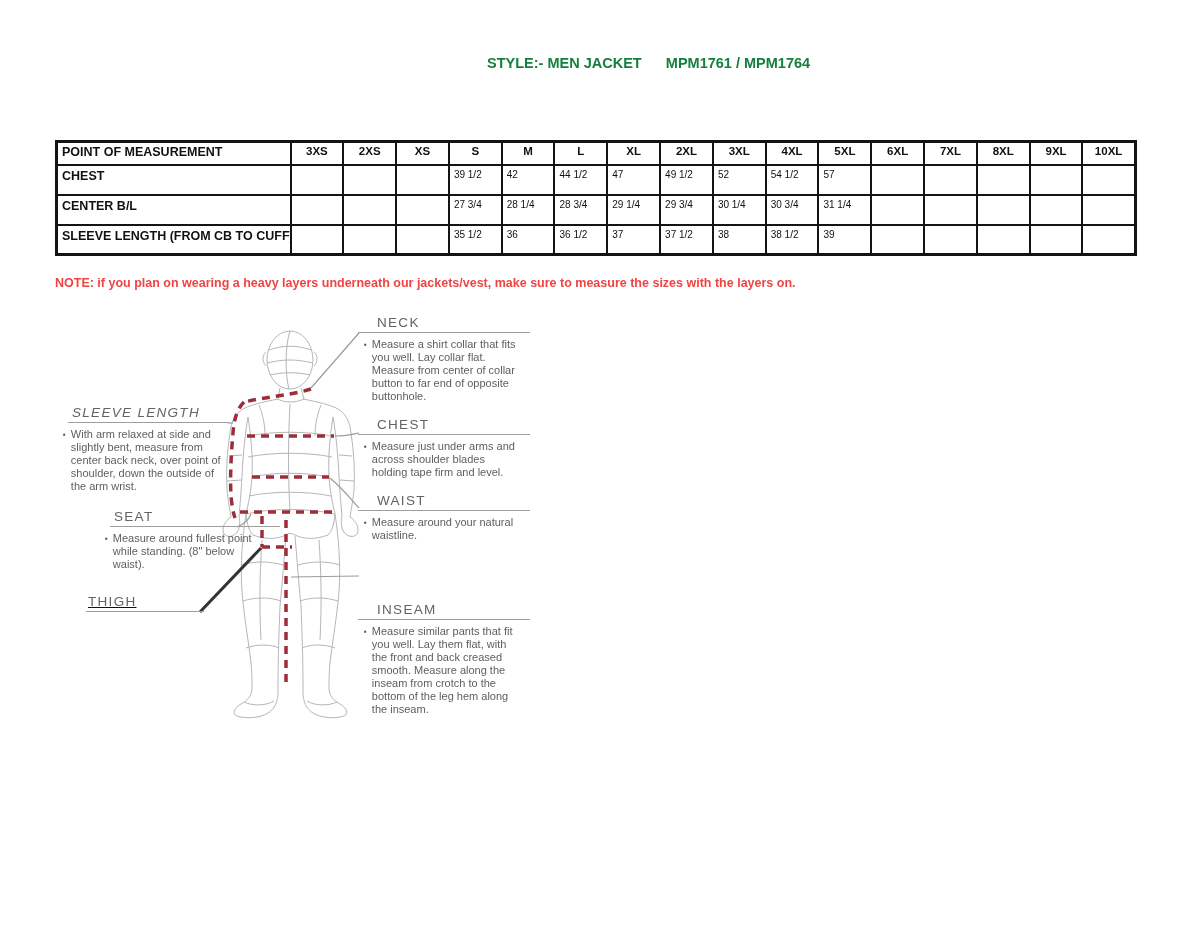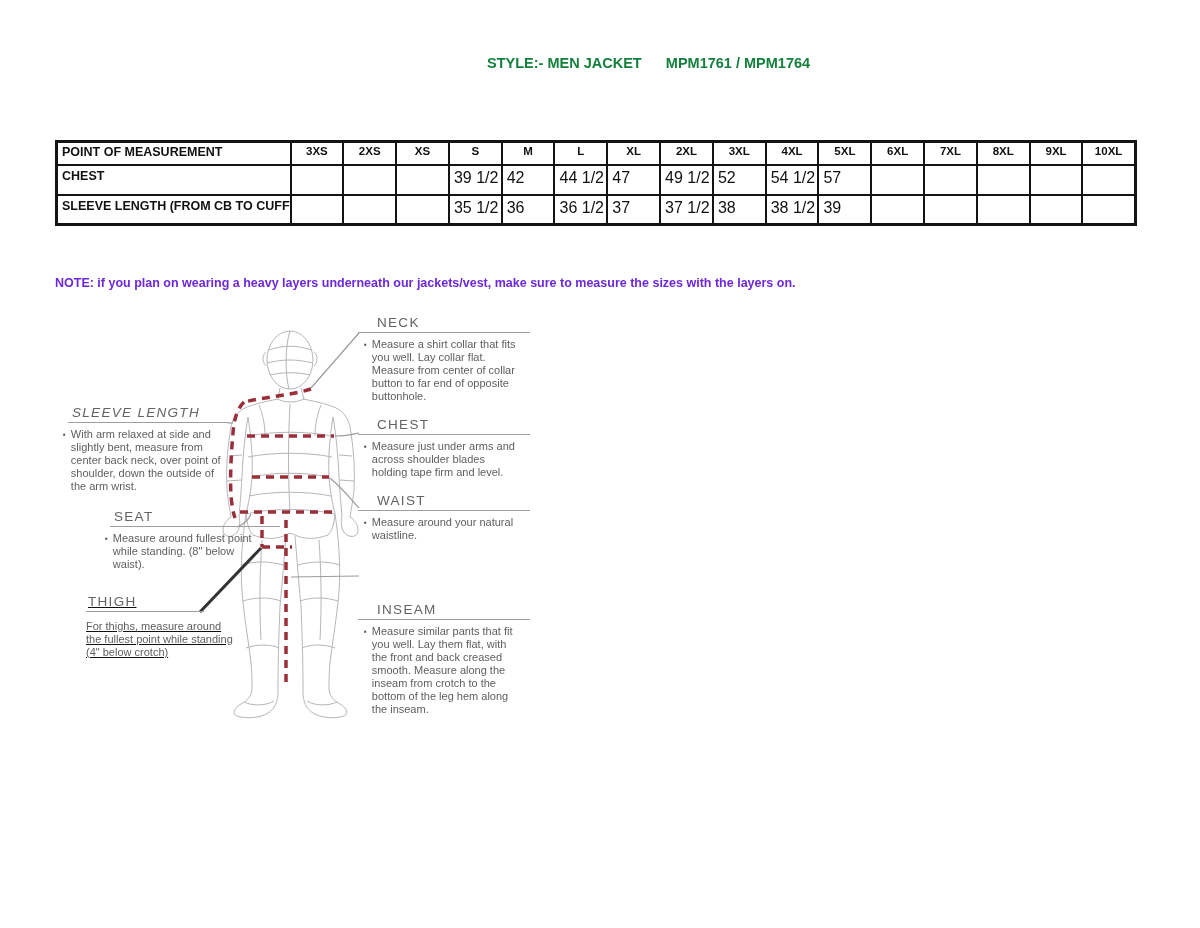--- a/index.html
+++ b/index.html
@@ -20,24 +20,24 @@
     border:2px solid #141414;vertical-align:top;overflow:hidden;white-space:nowrap;
   }
   .size-table thead tr{height:23px;}
   .size-table tbody tr{height:30px;}
   .size-table thead th{
     font-size:11.5px;font-weight:bold;text-align:center;padding:2px 0 1px;
   }
   .size-table th.pom{
     text-align:left;padding:2px 2px 1px 4px;font-size:12.5px;
   }
-  .size-table td{font-size:16px;font-weight:normal;text-align:left;padding:3px 2px 0 4px;}
+  .size-table td{font-size:10px;font-weight:normal;text-align:left;padding:3px 2px 0 4px;}
   .size-table td.rowlabel{font-weight:bold;font-size:12.5px;padding-top:3px;}
   .note{
-    position:absolute;left:55px;top:276px;font-size:12.5px;font-weight:bold;color:#6d28d9;
+    position:absolute;left:55px;top:276px;font-size:12.5px;font-weight:bold;color:#ef4444;
   }
   .diagram-svg{position:absolute;left:0;top:0;pointer-events:none;}
   .ann{position:absolute;}
   .ann-heading{
     font-size:13.5px;letter-spacing:1.3px;color:#636363;line-height:16px;
     border-bottom:1px solid #9e9e9e;padding-bottom:1px;
   }
   .ann-desc{
     display:flex;gap:5px;margin-top:5px;
     font-size:11px;line-height:13px;color:#5e5e5e;
@@ -83,20 +83,39 @@
       <td></td>
       <td></td>
       <td>39 1/2</td>
       <td>42</td>
       <td>44 1/2</td>
       <td>47</td>
       <td>49 1/2</td>
       <td>52</td>
       <td>54 1/2</td>
       <td>57</td>
+      <td></td>
+      <td></td>
+      <td></td>
+      <td></td>
+      <td></td>
+    </tr>
+    <tr>
+      <td class="rowlabel">CENTER B/L</td>
+      <td></td>
+      <td></td>
+      <td></td>
+      <td>27 3/4</td>
+      <td>28 1/4</td>
+      <td>28 3/4</td>
+      <td>29 1/4</td>
+      <td>29 3/4</td>
+      <td>30 1/4</td>
+      <td>30 3/4</td>
+      <td>31 1/4</td>
       <td></td>
       <td></td>
       <td></td>
       <td></td>
       <td></td>
     </tr>
     <tr>
       <td class="rowlabel">SLEEVE LENGTH (FROM CB TO CUFF)</td>
       <td></td>
       <td></td>
@@ -233,16 +252,13 @@
 <div class="ann" style="left:72px;top:509px;width:170px;margin-left:38px;">
   <div class="ann-heading" style="padding-left:4px;">SEAT</div>
   <div class="ann-desc" style="margin-left:-5px;width:160px;">
     <span class="bullet">▪</span>
     <span class="txt">Measure around fullest point while standing. (8" below waist).</span>
   </div>
 </div>
 
 <div class="ann" style="left:86px;top:594px;width:118px;text-decoration:underline;">
   <div class="ann-heading" style="padding-left:2px;">THIGH</div>
-  <div class="ann-desc" style="margin-top:8px;width:152px;">
-    <span class="txt">For thighs, measure around the fullest point while standing (4" below crotch)</span>
-  </div>
 </div>
 
 </body></html>

